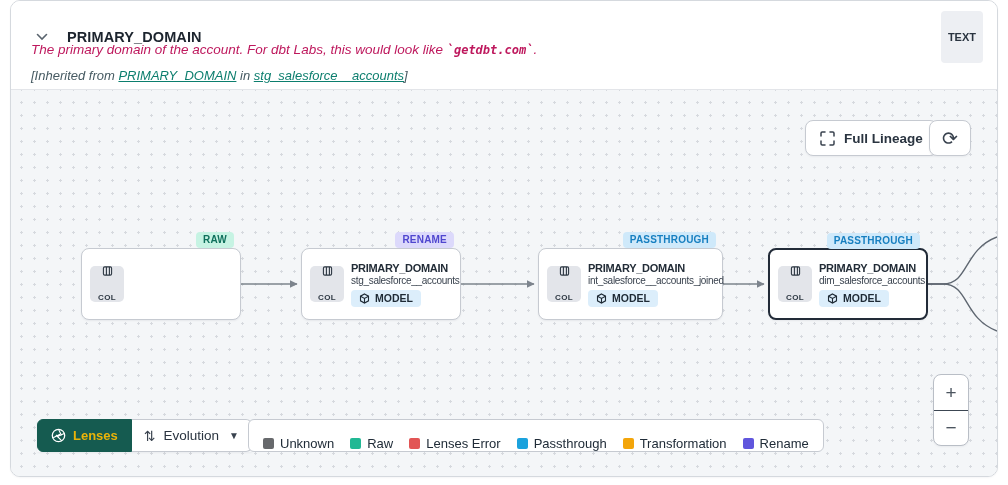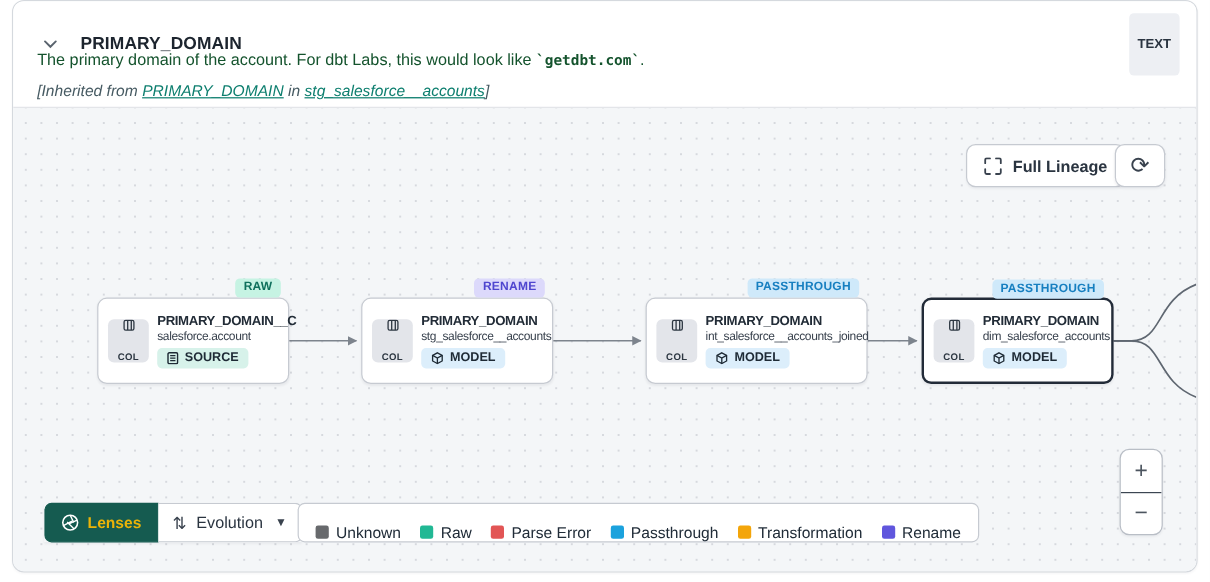--- a/index.html
+++ b/index.html
@@ -8,21 +8,21 @@
     position:absolute; left:10px; top:0; width:988px; height:477px;
     border:1px solid #d5d9de; border-radius:10px; background:#ffffff;
     overflow:hidden; box-shadow:0 1px 2px rgba(16,24,40,.04);
   }
   
   .hdr { position:relative; height:88px; background:#fff; }
   .hdr-row1 { position:absolute; left:20px; top:10px; right:14px; display:flex; align-items:center; }
   .chev-btn { width:22px; height:22px; display:flex; align-items:center; justify-content:center; background:none; border:none; cursor:pointer; color:#5a646e; }
   .hdr-title { margin-left:14px; font-size:14.5px; font-weight:700; color:#1c242e; letter-spacing:.1px; }
   .type-badge { margin-left:auto; background:#edeff3; color:#2a3440; font-size:11px; font-weight:600; padding:20px 7px; border-radius:4px; }
-  .hdr-desc { position:absolute; left:20px; top:41px; font-size:13.5px; color:#14532d; }
+  .hdr-desc { position:absolute; left:20px; top:41px; font-style:italic; font-size:13.5px; color:#be185d; }
   .hdr-desc code { font-family:"DejaVu Sans Mono", monospace; font-weight:700; font-size:12px; }
   .hdr-inh { position:absolute; left:20px; top:67px; font-style:italic; font-size:13px; color:#465a62; }
   .hdr-inh a { color:#0c7e6e; text-decoration:underline; cursor:pointer; }
   
   .canvas {
     position:absolute; left:0; top:88px; width:986px; height:392px;
     background-color:#f4f6f8;
     background-image: radial-gradient(#d6d9de 1px, transparent 1.2px);
     background-size:13px 13px; background-position:4px 6px;
     border-top:1px solid #e3e5e9;
@@ -146,33 +146,20 @@
     <div class="node" style="left:70px; width:160px;">
       <span class="status-badge" style="background: rgb(198, 243, 227); color: rgb(15, 112, 92);">RAW</span>
       <div class="col-box">
         <svg class="icon" width="11" height="11" viewBox="0 0 11 11">
             <rect x="1" y="1" width="9" height="9" rx="1.5" fill="none" stroke="#2d3742" stroke-width="1.2"></rect>
             <line x1="4.3" y1="1" x2="4.3" y2="10" stroke="#2d3742" stroke-width="1.2"></line>
             <line x1="7.6" y1="1" x2="7.6" y2="10" stroke="#2d3742" stroke-width="1.2"></line>
           </svg>
         <span class="col-label">COL</span>
       </div>
-      <div class="node-text">
-        <span class="node-title">PRIMARY_DOMAIN__C</span>
-        <span class="node-sub">salesforce.account</span>
-        <span class="kind-badge" style="background: rgb(215, 242, 234);">
-          <svg class="icon" width="10" height="11" viewBox="0 0 10 11">
-              <rect x="1" y="1" width="8" height="9" rx="1" fill="none" stroke="#1e2a35" stroke-width="1.2"></rect>
-              <line x1="2.8" y1="3.4" x2="7.2" y2="3.4" stroke="#1e2a35" stroke-width="1"></line>
-              <line x1="2.8" y1="5.5" x2="7.2" y2="5.5" stroke="#1e2a35" stroke-width="1"></line>
-              <line x1="2.8" y1="7.6" x2="7.2" y2="7.6" stroke="#1e2a35" stroke-width="1"></line>
-            </svg>
-          <span>SOURCE</span>
-        </span>
-      </div>
     </div>
 
     <div class="node" style="left:290px; width:160px;">
       <span class="status-badge" style="background: rgb(220, 217, 251); color: rgb(79, 70, 207);">RENAME</span>
       <div class="col-box">
         <svg class="icon" width="11" height="11" viewBox="0 0 11 11">
             <rect x="1" y="1" width="9" height="9" rx="1.5" fill="none" stroke="#2d3742" stroke-width="1.2"></rect>
             <line x1="4.3" y1="1" x2="4.3" y2="10" stroke="#2d3742" stroke-width="1.2"></line>
             <line x1="7.6" y1="1" x2="7.6" y2="10" stroke="#2d3742" stroke-width="1.2"></line>
           </svg>
@@ -256,21 +243,21 @@
       <span class="leg-item">
           <span class="leg-swatch" style="background: rgb(103, 105, 108);"></span>
           <span>Unknown</span>
         </span>
       <span class="leg-item">
           <span class="leg-swatch" style="background: rgb(33, 184, 148);"></span>
           <span>Raw</span>
         </span>
       <span class="leg-item">
           <span class="leg-swatch" style="background: rgb(226, 85, 85);"></span>
-          <span>Parse Error</span>
+          <span>Lenses Error</span>
         </span>
       <span class="leg-item">
           <span class="leg-swatch" style="background: rgb(27, 162, 221);"></span>
           <span>Passthrough</span>
         </span>
       <span class="leg-item">
           <span class="leg-swatch" style="background: rgb(243, 165, 10);"></span>
           <span>Transformation</span>
         </span>
       <span class="leg-item">

